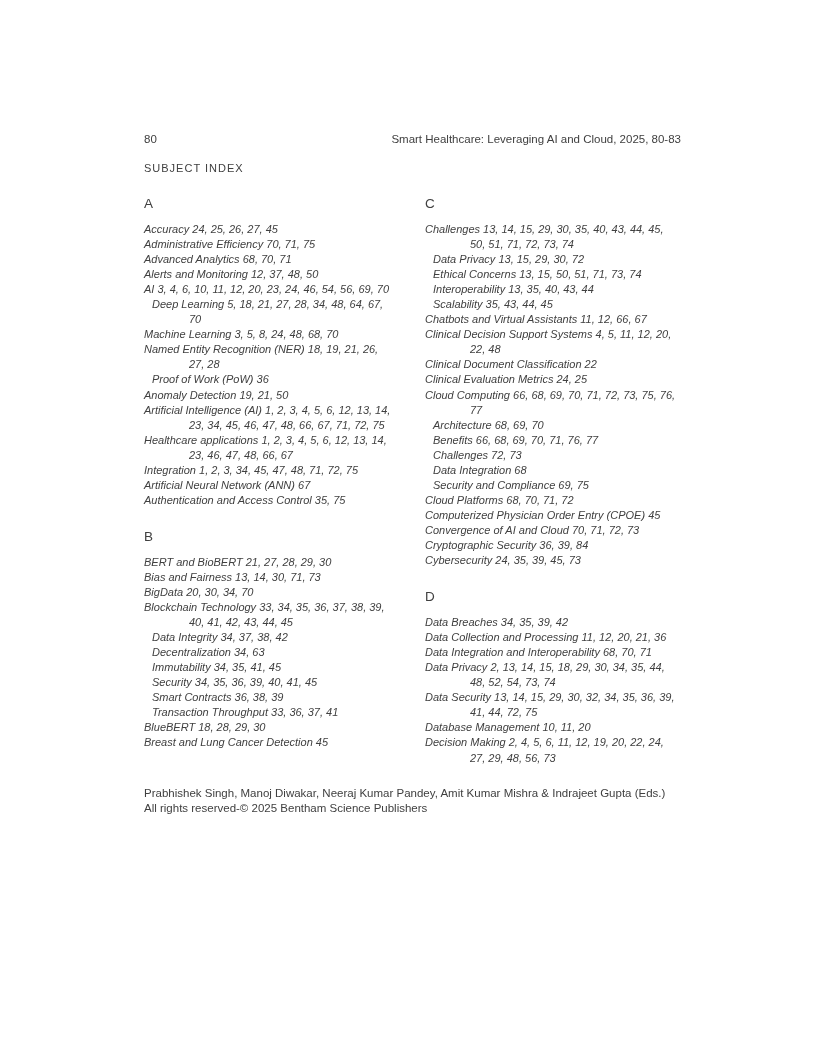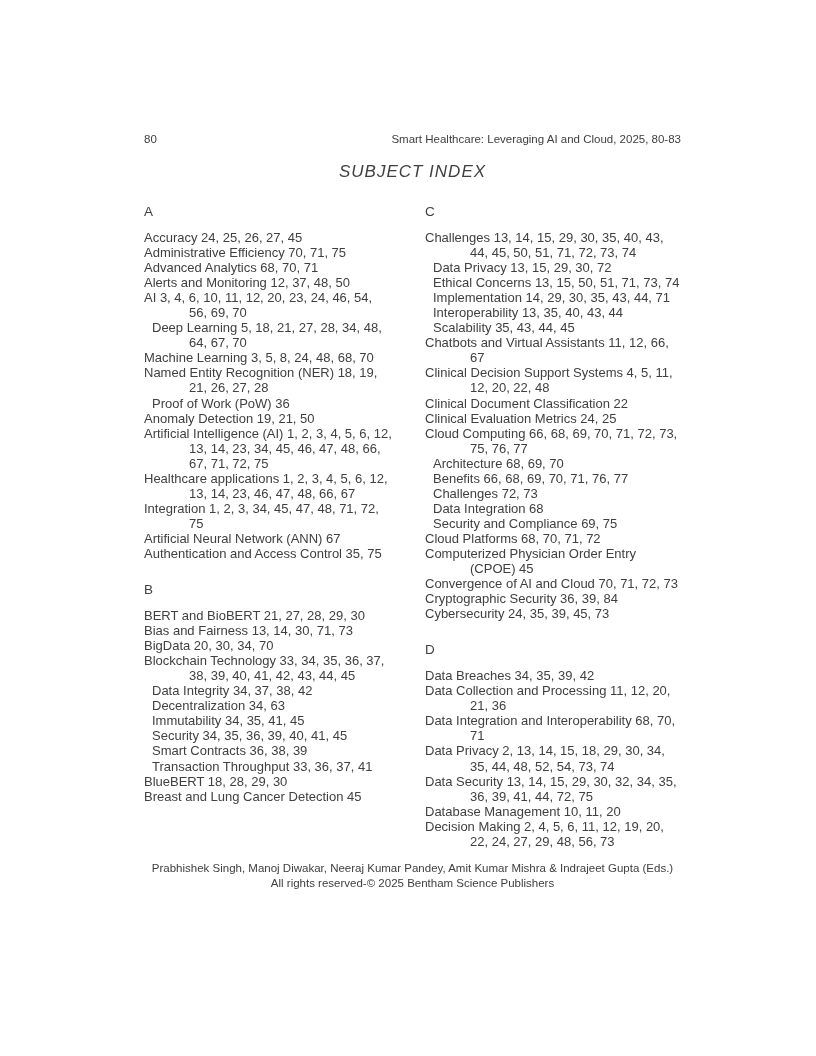--- a/index.html
+++ b/index.html
@@ -21,51 +21,50 @@
   }
   .header {
     position: relative;
     font-size: 11.5px;
     line-height: 14px;
   }
   .page-num { position: absolute; left: 0; top: 0; }
   .running-title { display: block; text-align: right; }
   .doc-title {
     margin: 16px 0 0 0;
-    text-align: center;
-    font-size: 17px;
+    font-size: 11px;
     font-weight: normal;
     letter-spacing: 1px;
-    font-style: italic;
   }
   .columns {
     display: flex;
     gap: 33px;
     margin-top: 22px;
     align-items: flex-start;
   }
   .col { flex: none; }
   .col-left  { width: 248px; }
   .col-right { width: 256px; }
   .section + .section { margin-top: 21px; }
   .letter {
     font-size: 13.5px;
     line-height: 16px;
     margin: 0 0 10px 0;
   }
   .entry {
-    font-size: 13px;
+    font-size: 11px;
     line-height: 15.05px;
     padding-left: 45px;
     text-indent: -45px;
+    font-style: italic;
   }
   .entry.sub { text-indent: -37px; }
   .footer {
-    margin-top: 12px;
-    text-align: center;
+    margin-top: 20px;
+    text-align: left;
     font-size: 11.5px;
     line-height: 15px;
   }
 </style>
 </head>
 <body>
 
 <div class="page">
   <div class="content">
 
@@ -111,21 +110,20 @@
             <div class="entry">BlueBERT 18, 28, 29, 30</div>
             <div class="entry">Breast and Lung Cancer Detection 45</div>
           </div>
         </div>
       <div class="col col-right" id="col-right">
           <div class="section">
             <div class="letter">C</div>
             <div class="entry">Challenges 13, 14, 15, 29, 30, 35, 40, 43, 44, 45, 50, 51, 71, 72, 73, 74</div>
             <div class="entry sub">Data Privacy 13, 15, 29, 30, 72</div>
             <div class="entry sub">Ethical Concerns 13, 15, 50, 51, 71, 73, 74</div>
-            <div class="entry sub">Implementation 14, 29, 30, 35, 43, 44, 71</div>
             <div class="entry sub">Interoperability 13, 35, 40, 43, 44</div>
             <div class="entry sub">Scalability 35, 43, 44, 45</div>
             <div class="entry">Chatbots and Virtual Assistants 11, 12, 66, 67</div>
             <div class="entry">Clinical Decision Support Systems 4, 5, 11, 12, 20, 22, 48</div>
             <div class="entry">Clinical Document Classification 22</div>
             <div class="entry">Clinical Evaluation Metrics 24, 25</div>
             <div class="entry">Cloud Computing 66, 68, 69, 70, 71, 72, 73, 75, 76, 77</div>
             <div class="entry sub">Architecture 68, 69, 70</div>
             <div class="entry sub">Benefits 66, 68, 69, 70, 71, 76, 77</div>
             <div class="entry sub">Challenges 72, 73</div>

